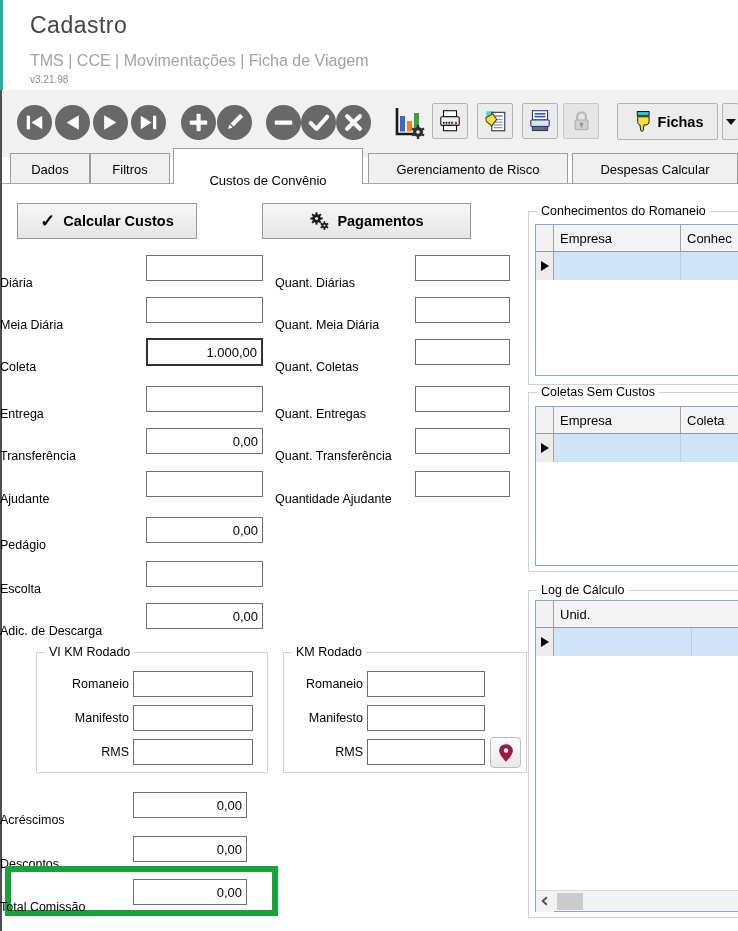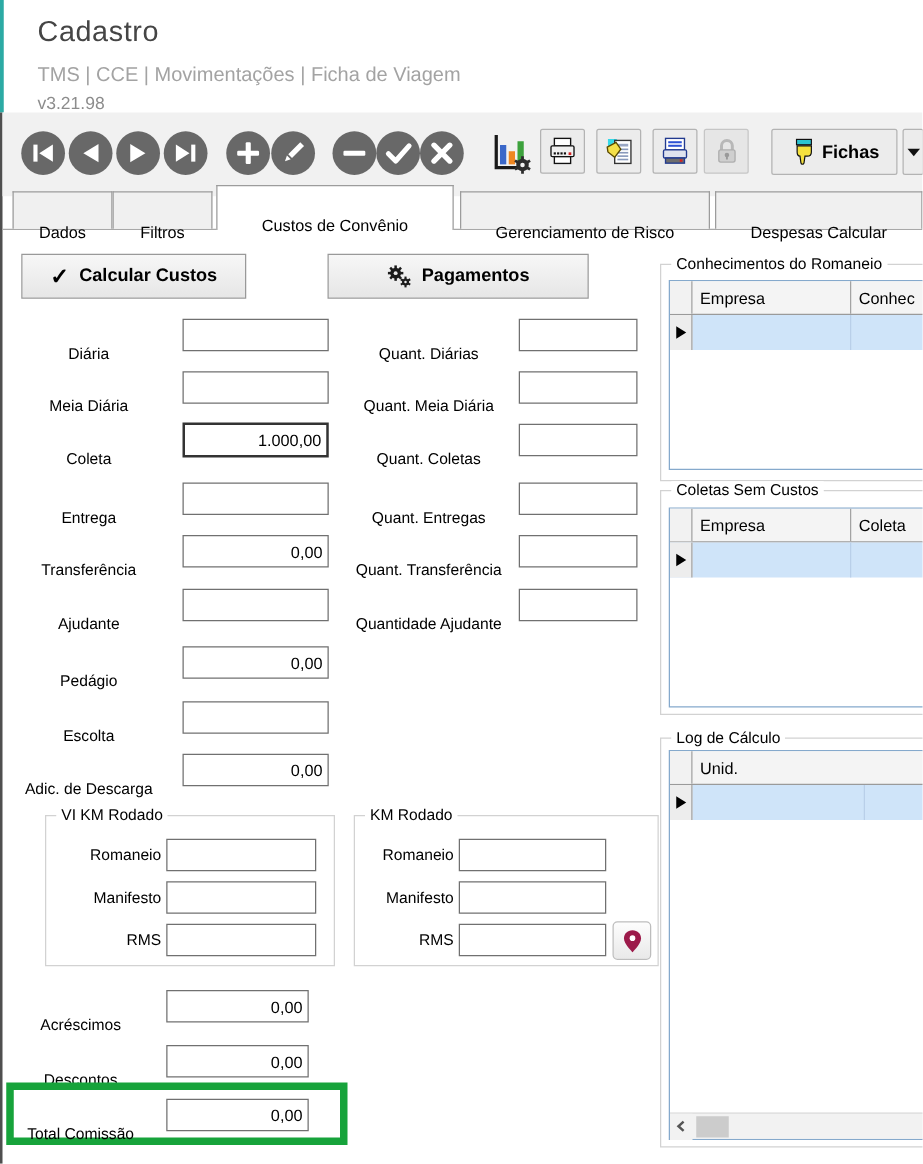--- a/index.html
+++ b/index.html
@@ -12,21 +12,21 @@
   }
   .abs { position: absolute; }
 
   
   .teal-bar { left:0; top:0; width:3px; height:90px; background:#2CAAA4; }
   .win-left { left:0; top:90px; width:2px; height:841px; background:#4f4f4f; }
 
   
   .hdr-title { left:30px; top:12px; font-size:23px; font-weight:300; color:#454545; letter-spacing:.5px; }
   .hdr-crumb { left:30px; top:52px; font-size:16px; color:#a3a3a3; }
-  .hdr-ver   { left:30px; top:74px; font-size:14px; color:#8c8c8c; }
+  .hdr-ver   { left:30px; top:74px; font-size:10px; color:#8c8c8c; }
 
   
   .toolbar { left:2px; top:90px; width:736px; height:67px; background:#f1f1f1; }
   .tb-circle { position:absolute; width:35px; height:35px; border:none; border-radius:50%;
                background:#686868; padding:0; cursor:pointer; }
   .tb-circle svg { display:block; width:35px; height:35px; }
   .tb-sq { position:absolute; top:13px; width:36px; height:36px; background:#ececec;
            border:1px solid #b3b3b3; border-radius:2px; display:flex; align-items:center;
            justify-content:center; cursor:pointer; padding:0; }
   .tb-sq.disabled { background:#e6e6e6; border-color:#c6c6c6; }
@@ -38,33 +38,33 @@
   .drop-btn { position:absolute; top:13px; left:720px; width:17px; height:37px;
               background:#ececec; border:1px solid #b3b3b3; border-radius:2px;
               display:flex; align-items:center; justify-content:center; cursor:pointer; }
   .tri-down { width:0; height:0; border-left:5px solid transparent;
               border-right:5px solid transparent; border-top:6px solid #111; }
 
   
   .tab-base { left:2px; top:183px; width:736px; height:1px; background:#a8a8a8; }
   .tab { position:absolute; top:153px; height:30px; background:#f0f0f0;
          border:1px solid #9c9c9c; border-bottom:none; text-align:center;
-         font-size:13px; padding-top:24px; cursor:pointer; z-index:1; }
+         font-size:13px; padding-top:8px; cursor:pointer; z-index:1; }
   .tab.active { top:148px; height:36px; background:#fff; z-index:2; font-size:13px; padding-top:24px; }
 
   
   .act-btn { position:absolute; top:203px; height:36px; background:linear-gradient(#f7f7f7,#e6e6e6);
              border:1px solid #999; font-weight:bold; font-size:14.5px;
              display:flex; align-items:center; justify-content:center; gap:8px; cursor:pointer;
              font-family:"Liberation Sans",sans-serif; }
   .check-glyph::before { content:"\2713"; font-size:18px; font-weight:bold; }
 
   
   .frow { position:absolute; display:flex; align-items:center; height:26px; }
-  .frow .lbl { font-size:12.5px; text-align:center; padding-right:4px;margin-top:30px; }
+  .frow .lbl { font-size:12.5px; text-align:left; padding-right:4px;margin-top:30px; }
   .fin { height:26px; border:1px solid #707070; background:#fff; font-size:13px;
          text-align:right; padding:0 4px; font-family:"Liberation Sans",sans-serif; }
   .fin.focused { border:2px solid #333; height:28px; }
 
   .lbl-l { width:146px; }
   .in-l  { width:117px; }
   .lbl-q { width:140px; }
   .in-q  { width:95px; }
 
   

